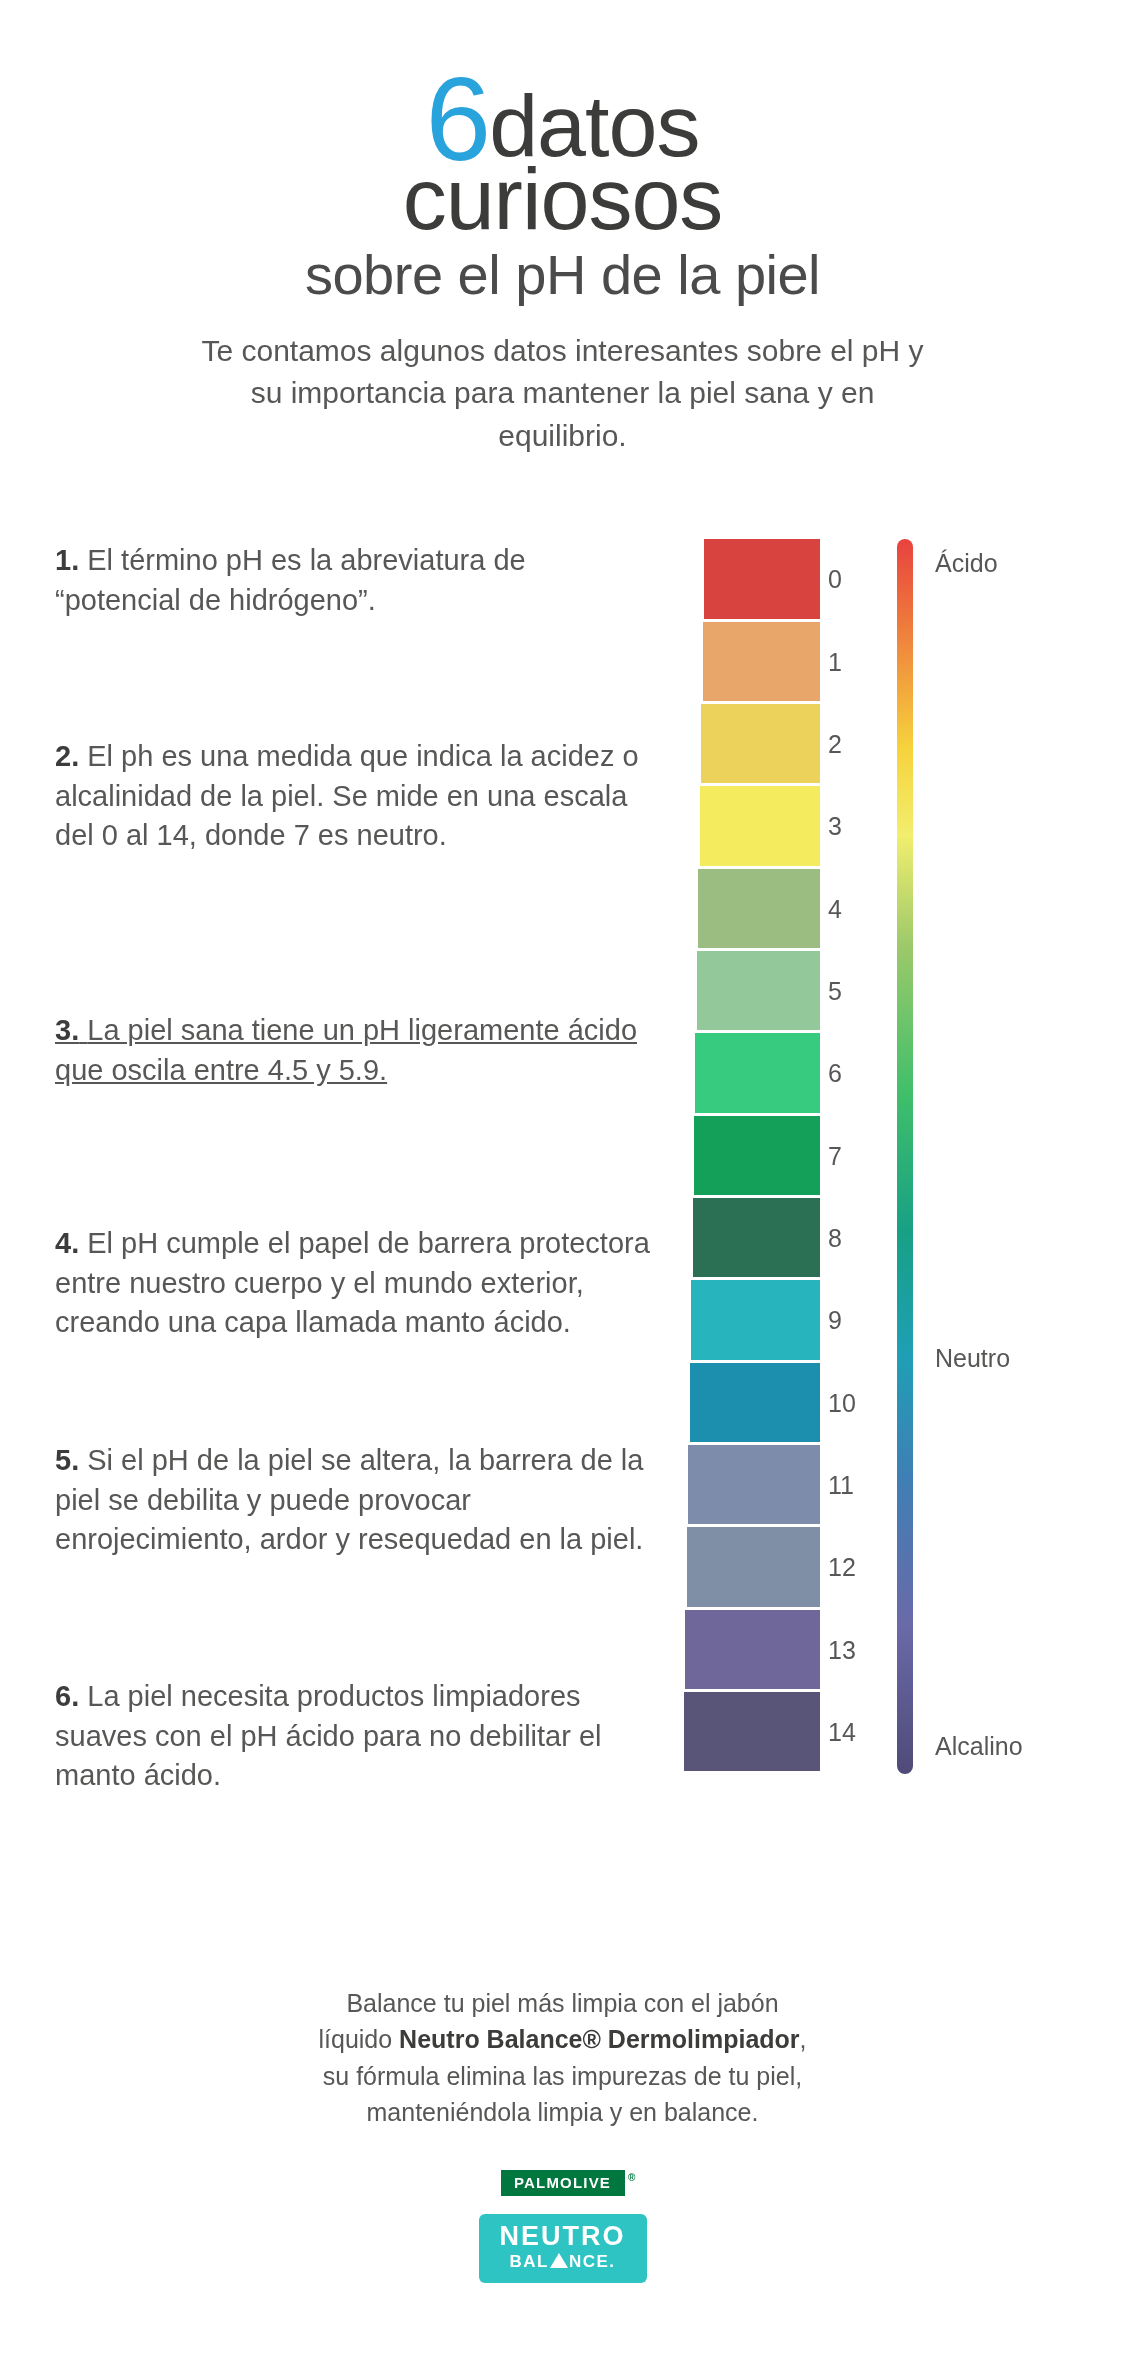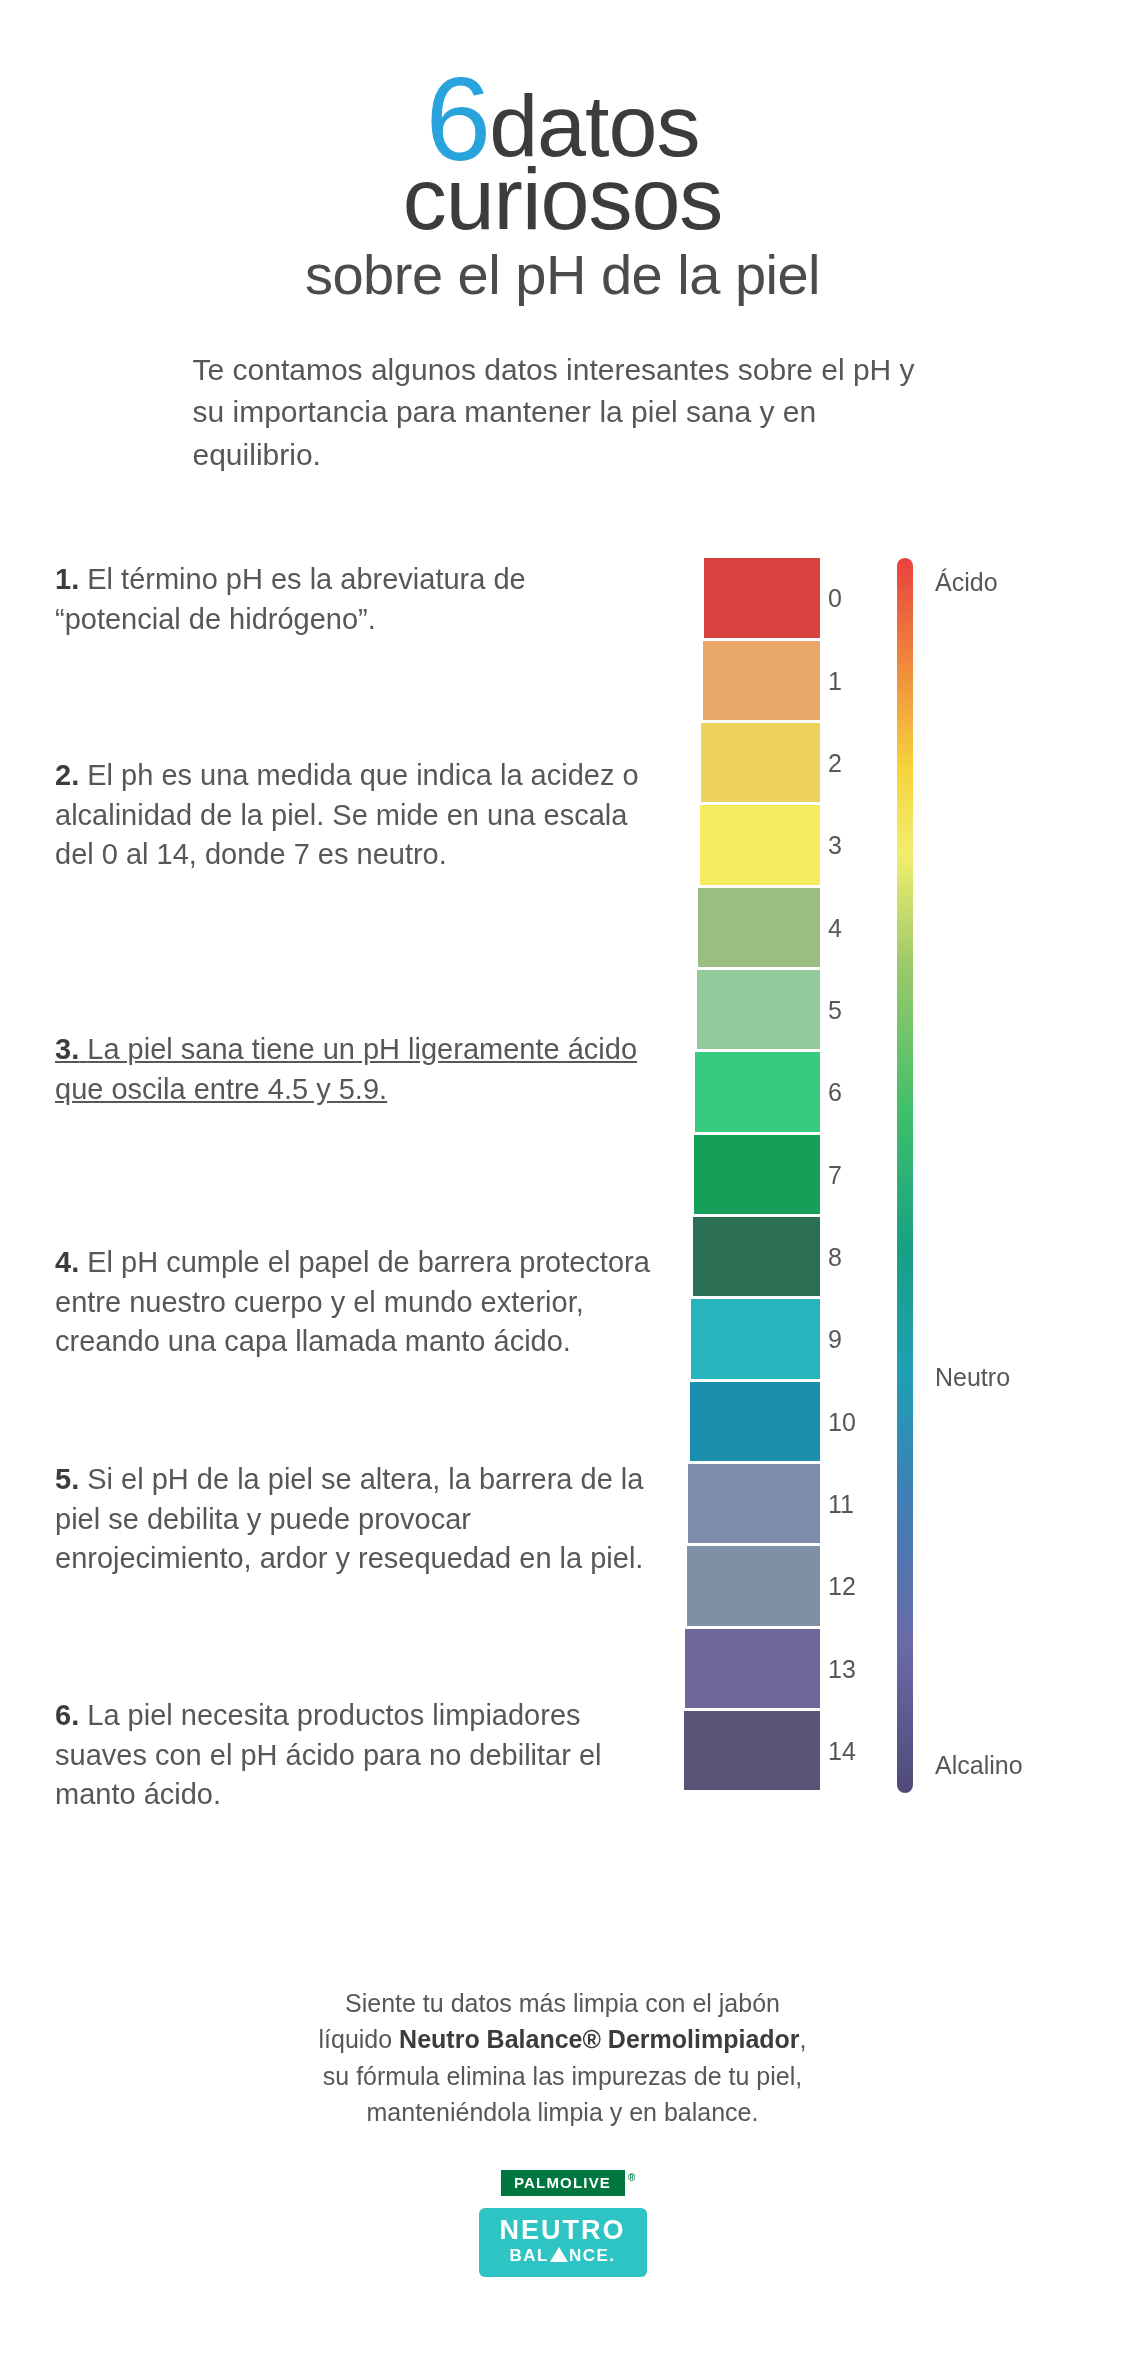--- a/index.html
+++ b/index.html
@@ -50,26 +50,26 @@
   }
   .title-sub {
     display: block;
     font-size: 56px;
     color: #4b4b4b;
     font-weight: 400;
     margin-top: 12px;
     letter-spacing: -0.5px;
   }
   .intro {
-    margin: 48px auto 0 auto;
+    margin: 29px auto 0 auto;
     width: 740px;
     font-size: 30px;
     line-height: 1.42;
     color: #575756;
-    text-align: left;
+    text-align: center;
   }
 
   
   .content {
     position: relative;
     margin-top: 62px;
     height: 1300px;
   }
 
   .facts {
@@ -193,21 +193,21 @@
     width: 168px;
   }
   .logo-palmolive {
     background: #00773f;
     color: #ffffff;
     font-size: 15px;
     font-weight: bold;
     letter-spacing: 1.2px;
     padding: 4px 0 5px 0;
     width: 124px;
-    margin: 12px auto;
+    margin: 18px auto;
     position: relative;
   }
   .logo-palmolive .reg {
     position: absolute;
     right: -12px;
     top: 2px;
     font-size: 10px;
     color: #00773f;
   }
   .logo-nb {
@@ -322,21 +322,21 @@
 
   <div class="side-labels">
     <div class="side-label side-acido">Ácido</div>
     <div class="side-label side-neutro">Neutro</div>
     <div class="side-label side-alcalino">Alcalino</div>
   </div>
 </div>
 
 <div class="footer">
   <div class="footer-text">
-    <span>Siente tu datos más limpia con el jabón</span><br>
+    <span>Balance tu piel más limpia con el jabón</span><br>
     <span>líquido </span><b>Neutro Balance® Dermolimpiador</b><span>,</span><br>
     <span>su fórmula elimina las impurezas de tu piel,</span><br>
     <span>manteniéndola limpia y en balance.</span>
   </div>
 
   <div class="logo">
     <div class="logo-palmolive">
       <span>PALMOLIVE</span>
       <span class="reg">®</span>
     </div>

